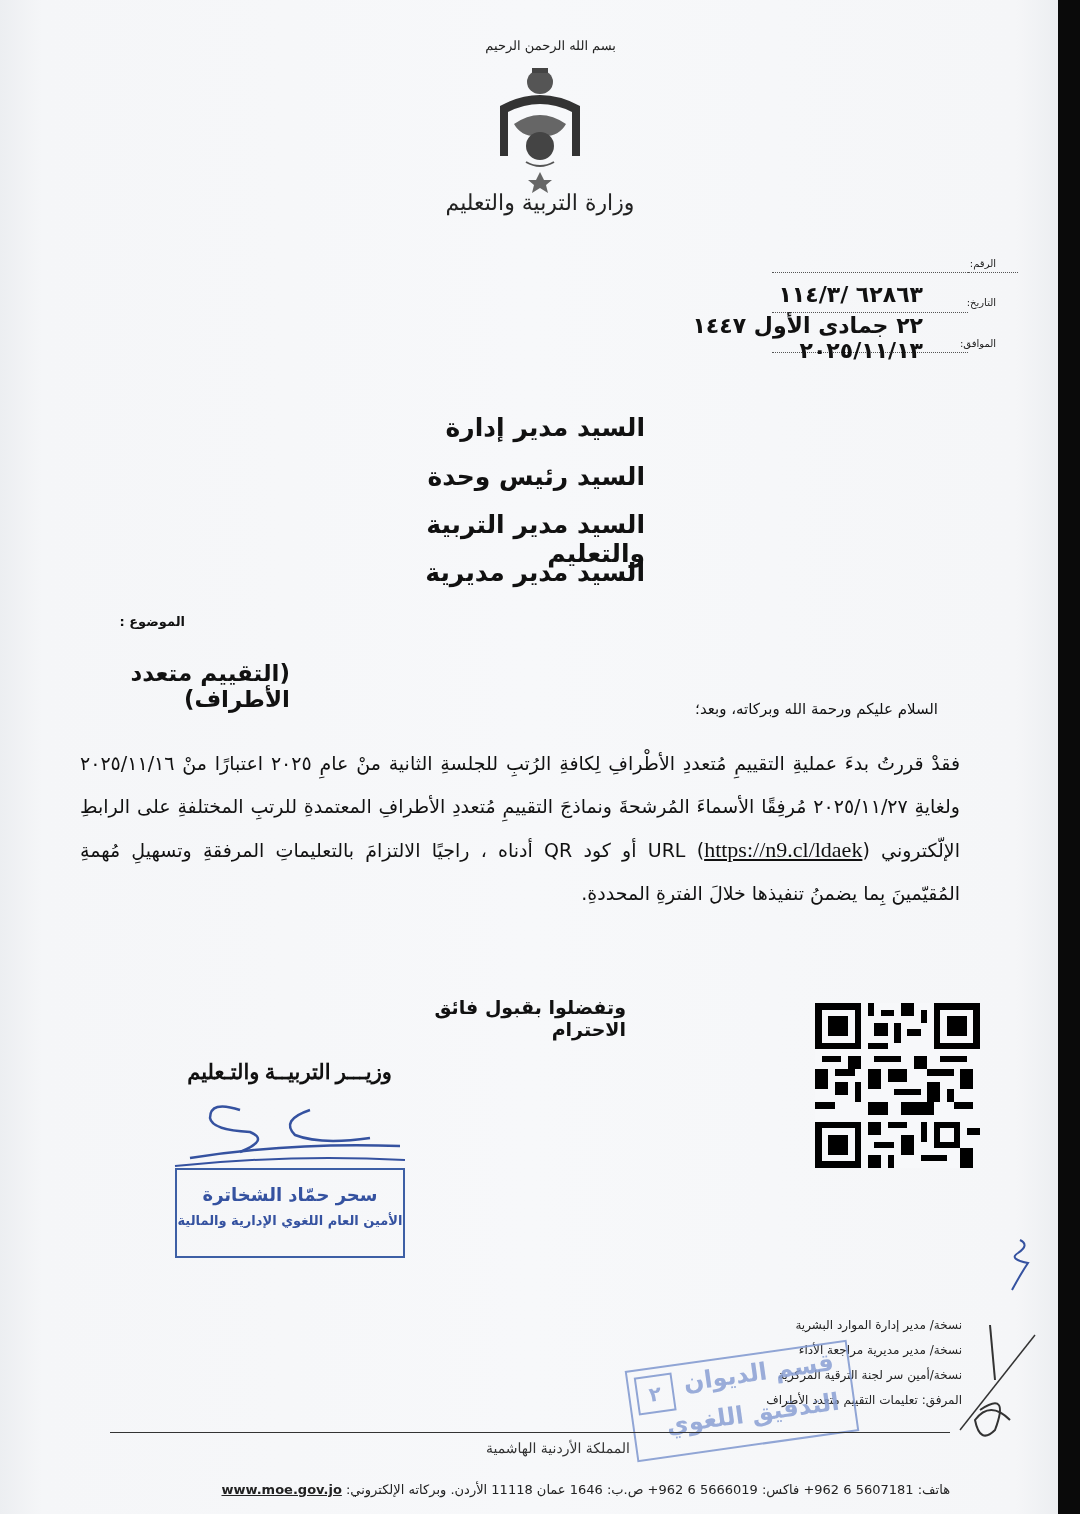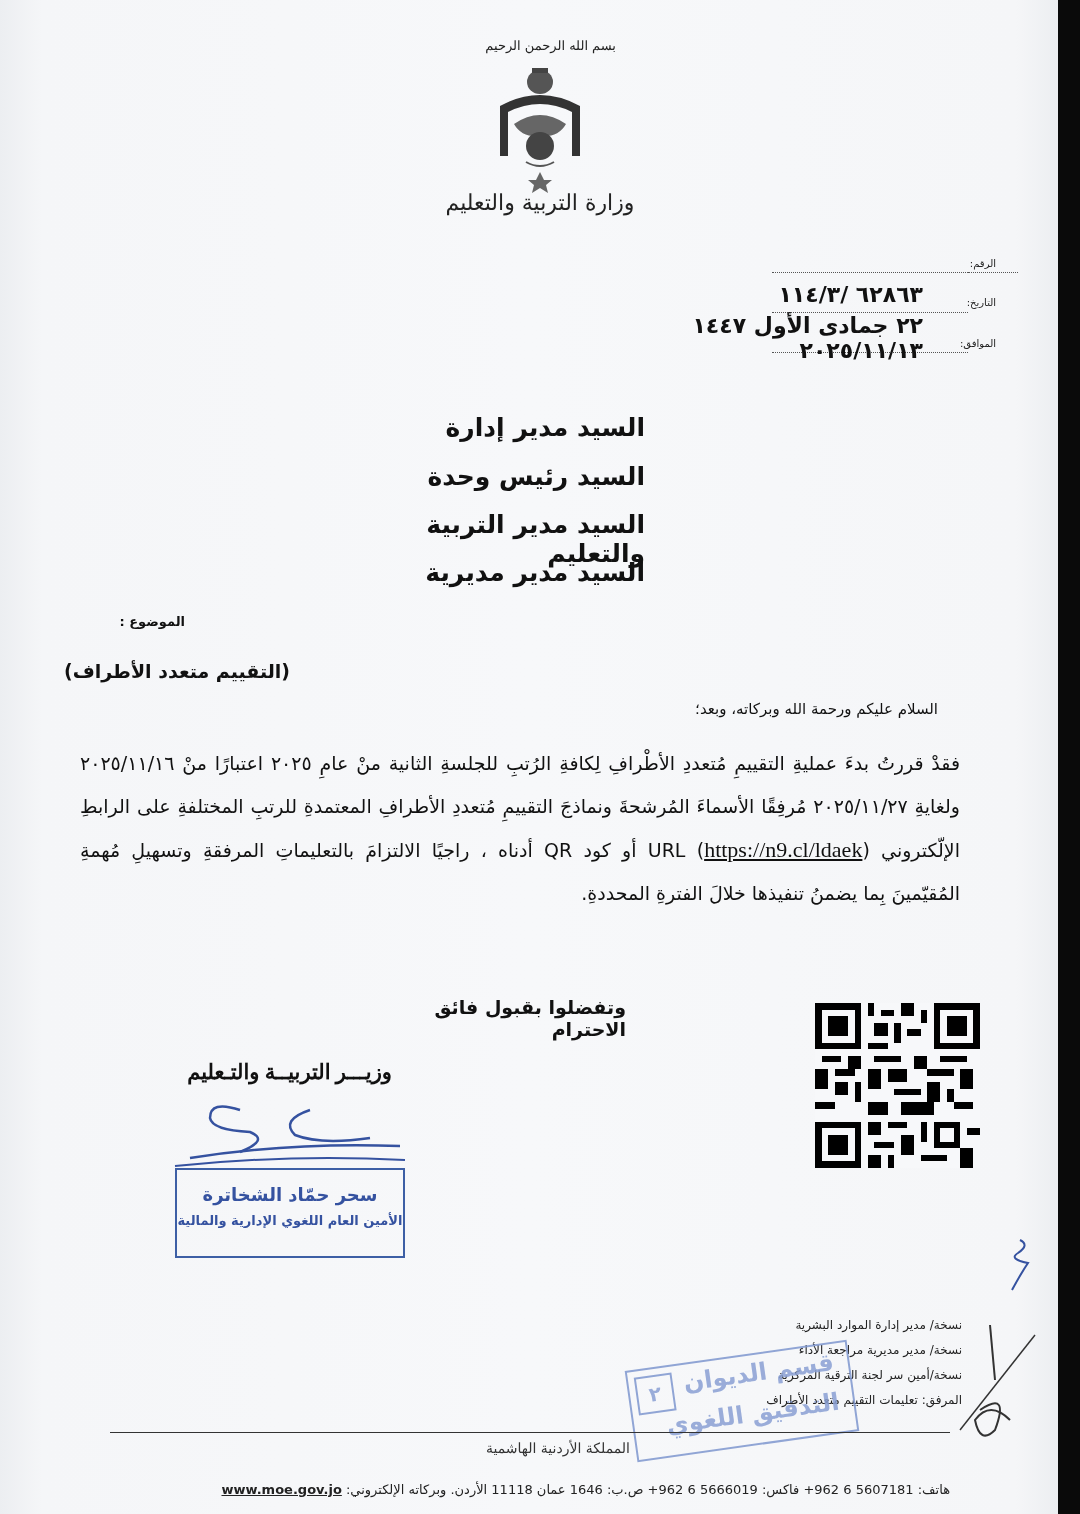--- a/index.html
+++ b/index.html
@@ -23,21 +23,21 @@
   .emblem { left:486px; top:66px; width:108px; height:130px; }
   .ministry { left:430px; top:190px; width:220px; text-align:center; font-size:22px; font-family:"DejaVu Serif", serif; color:#222; letter-spacing:1px; }
 
   .ref-label { font-size:10px; color:#222; }
   .dots { border-bottom:1px dotted #555; height:0; }
   .ref-val { font-size:22px; font-weight:bold; }
 
   .addr { font-size:25px; font-weight:bold; left:380px; width:265px; text-align:right; }
 
   .subject-label { font-size:13px; font-weight:bold; left:80px; width:110px; }
-  .subject-val { font-size:19px; font-weight:bold; left:80px; width:240px; }
+  .subject-val { font-size:23px; font-weight:bold; left:80px; width:240px; }
 
   .greeting { right:120px; top:700px; font-size:15px; font-weight:normal; }
   .para { font-size:19px; line-height:43px; left:80px; width:880px; top:742px; text-align:justify; text-align-last:right; }
   .para a { color:#111; text-decoration:underline; font-family:"Liberation Serif", serif; font-size:22px; }
   .closing { left:360px; top:996px; width:266px; font-size:19px; font-weight:bold; }
   .minister { left:102px; top:1060px; width:290px; font-size:21px; font-weight:bold;font-family:Liberation Serif, serif; }
 
   .stamp {
     left:175px; top:1168px; width:226px; height:86px;
     border:2px solid #3d5fa5; color:#3552a0;

